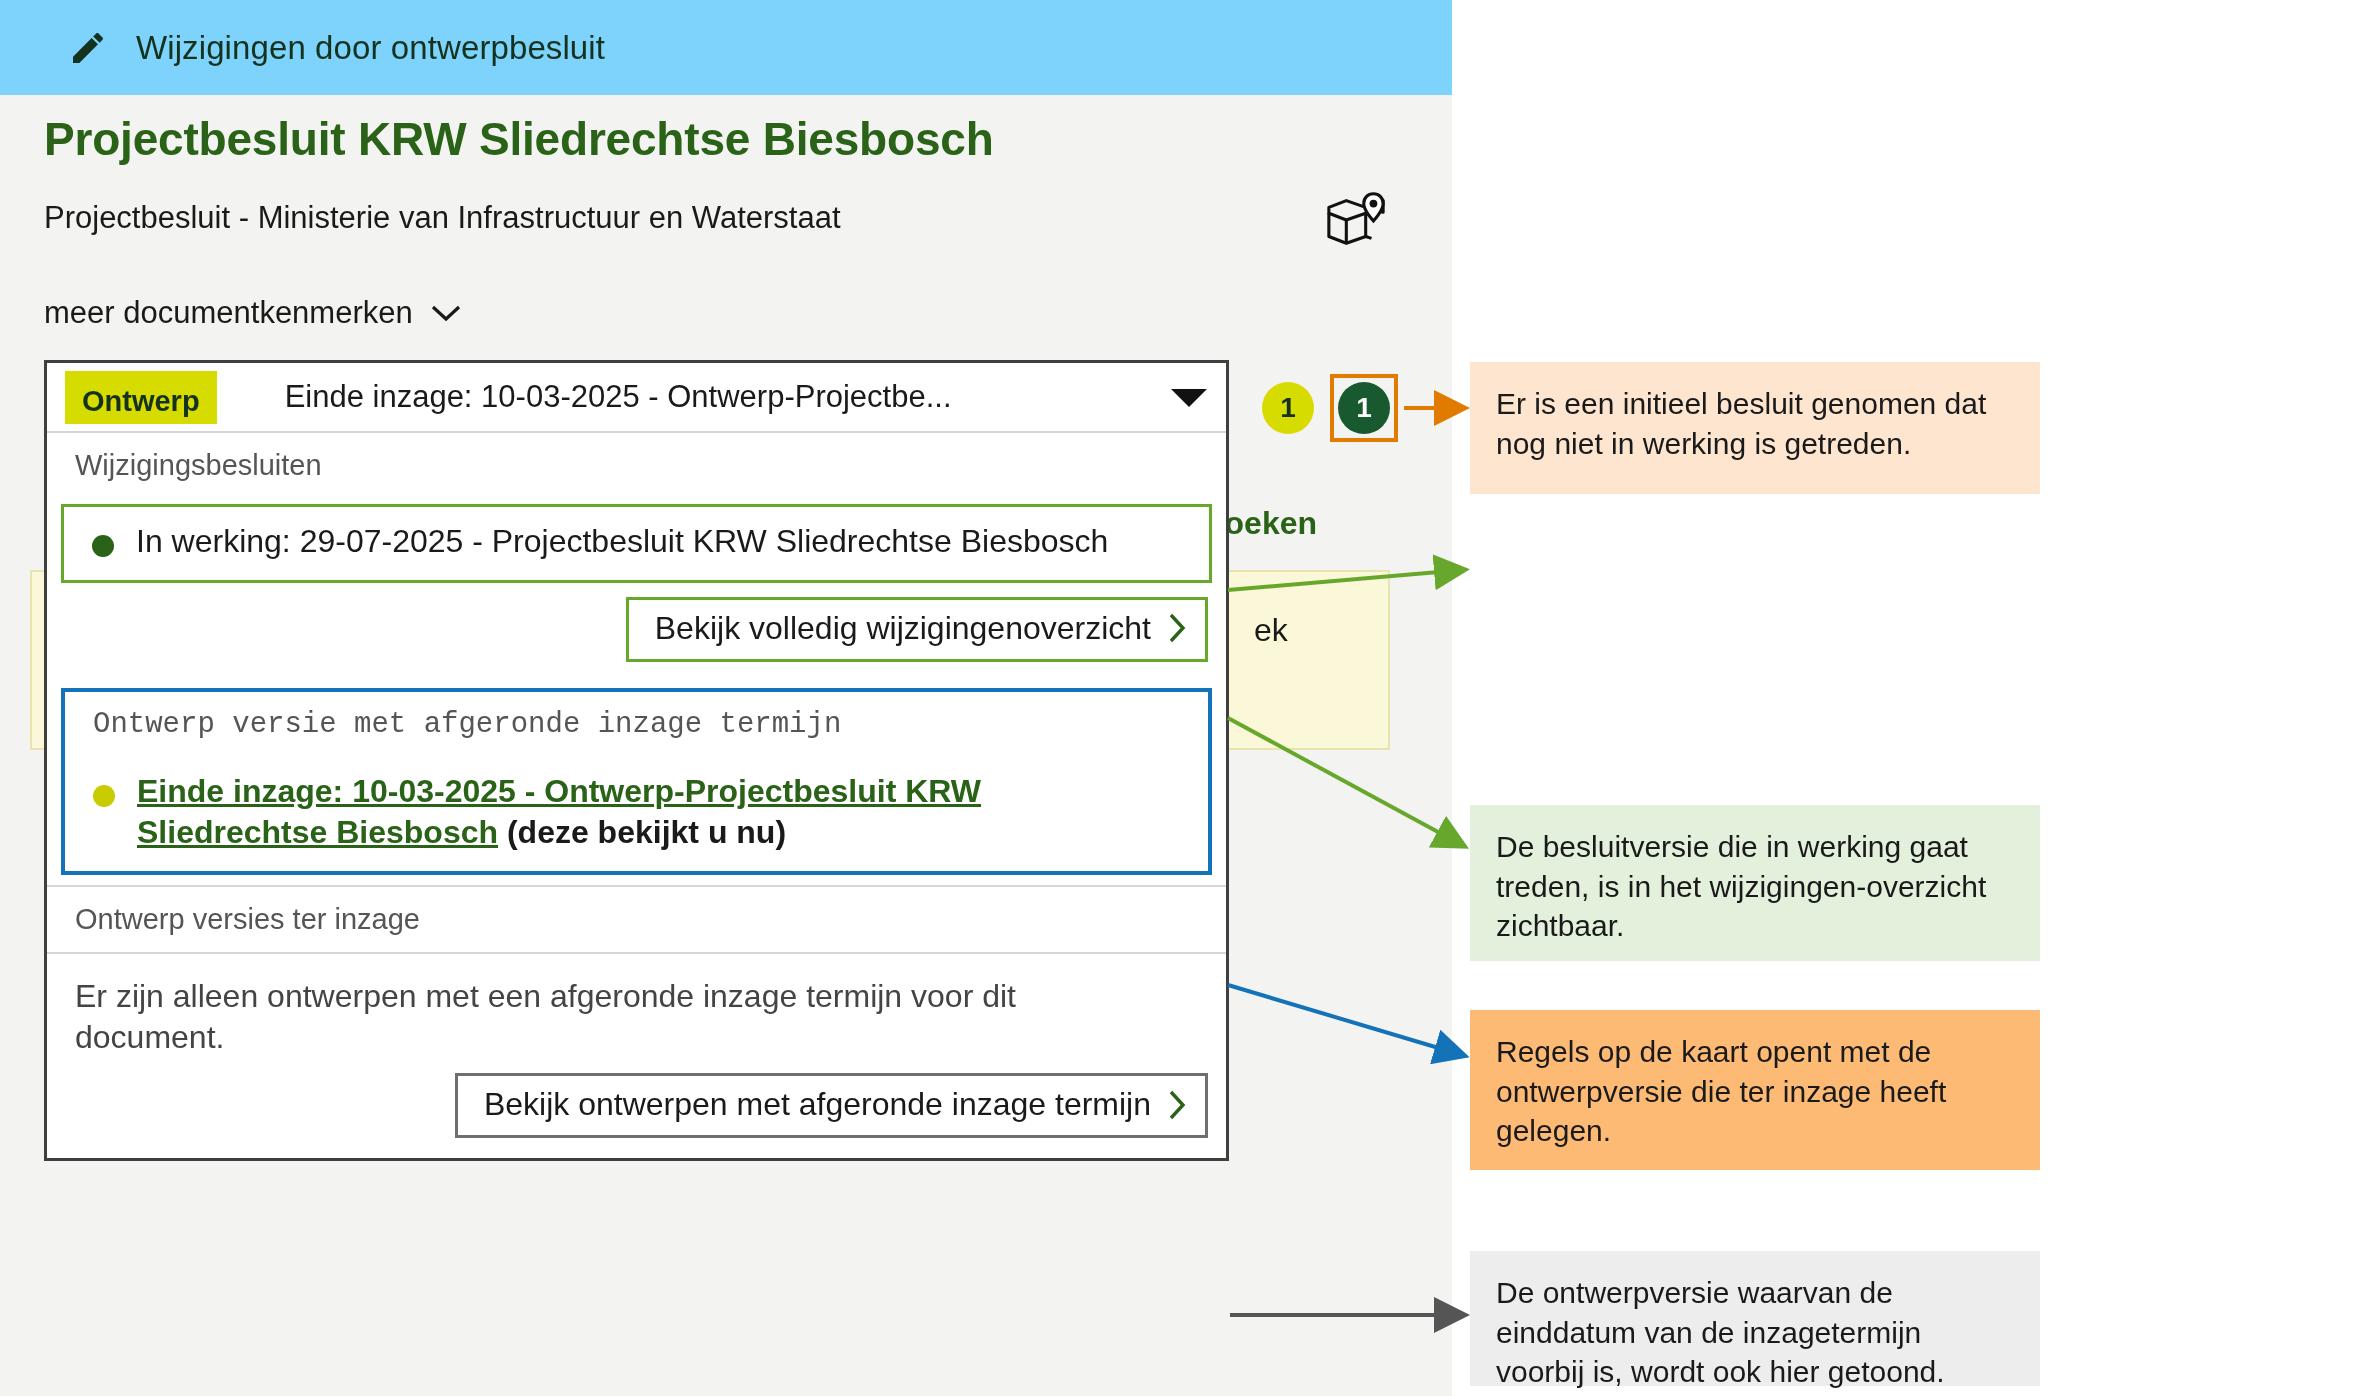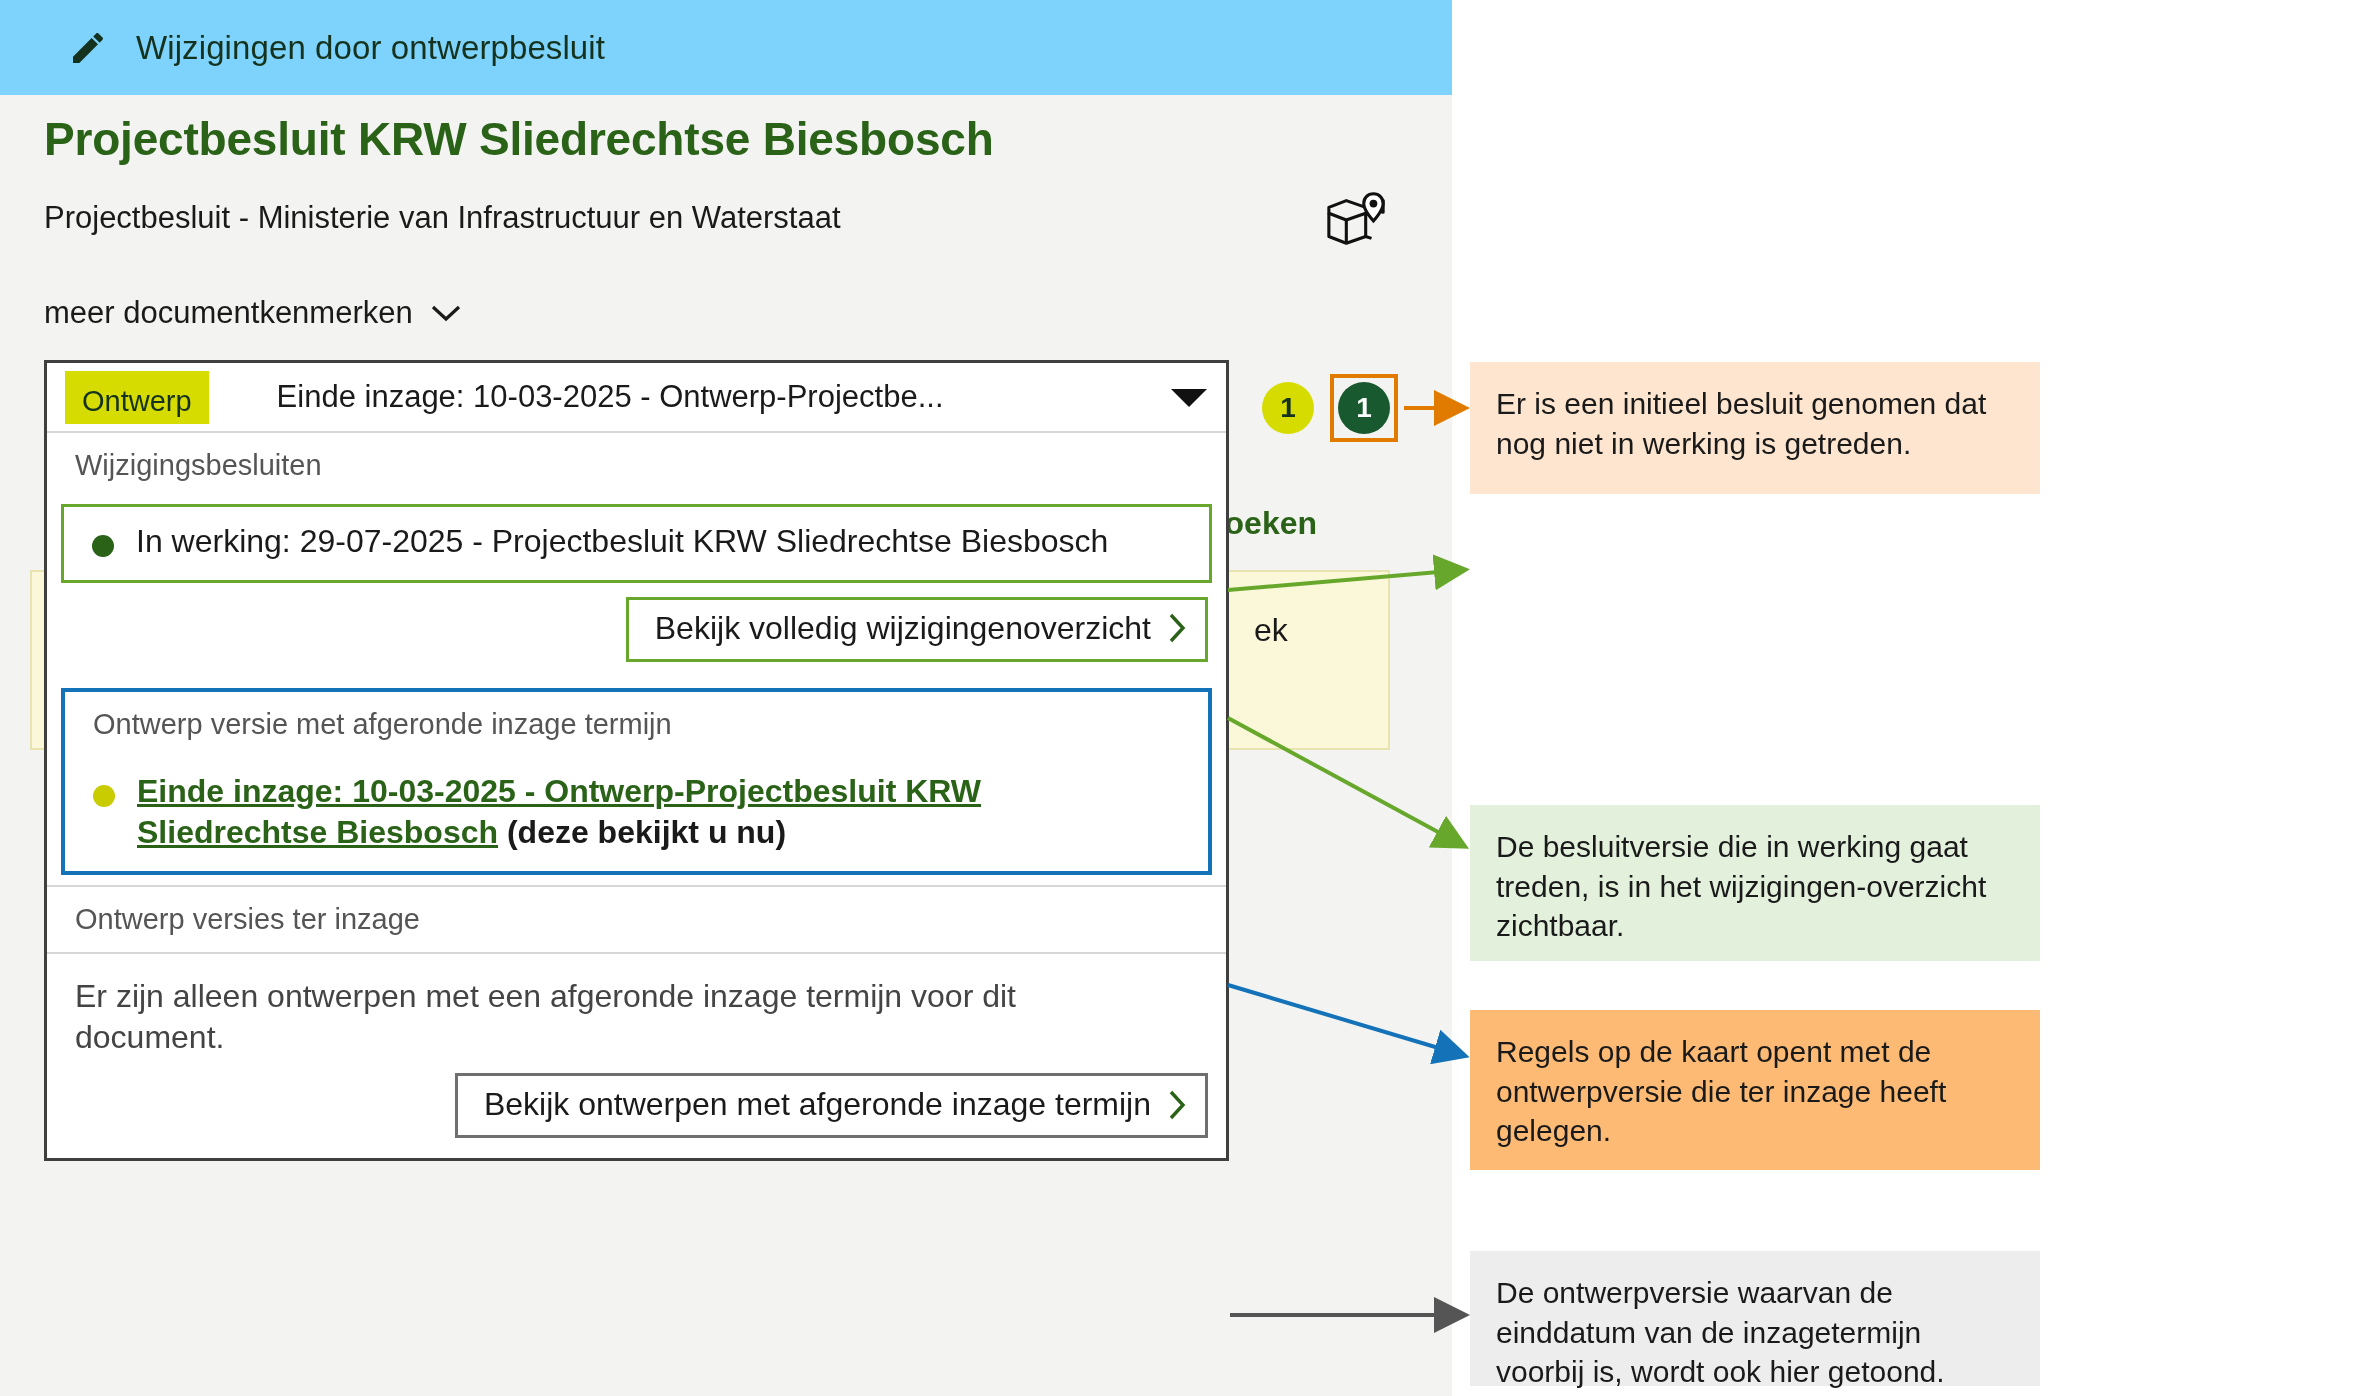--- a/index.html
+++ b/index.html
@@ -133,21 +133,21 @@
     align-items: center;
     padding: 0 16px 0 18px;
     box-sizing: border-box;
     gap: 20px;
     background: #ffffff;
   }
   .tag-ontwerp {
     background: #d7dc00;
     color: #14321e;
     font-size: 29px;
-    font-weight: normal;
+    font-weight: bold;
     padding: 16px 17px 8px;
     line-height: 1;
   }
   .version-head-text {
     font-size: 31px;
     color: #1a1a1a;
     white-space: nowrap;
     overflow: hidden;
     flex: 1;
     margin-left: 48px;
@@ -188,21 +188,21 @@
   .hl-green {
     margin: 6px 14px 10px 14px;
     border: 3px solid #67a82c;
     box-sizing: border-box;
   }
   .hl-blue {
     margin: 6px 14px 10px 14px;
     border: 4px solid #1473b8;
     box-sizing: border-box;
   }
-  .hl-blue .group-label { border-top: none; }
+  .hl-blue .group-label { border-top: none;  font-family: Liberation Mono, monospace;}
 
   .opt-link {
     color: #2a6218;
     font-weight: bold;
     text-decoration: underline;
   }
   .opt-link-suffix {
     color: #1a1a1a;
     font-weight: bold;
     text-decoration: none;

